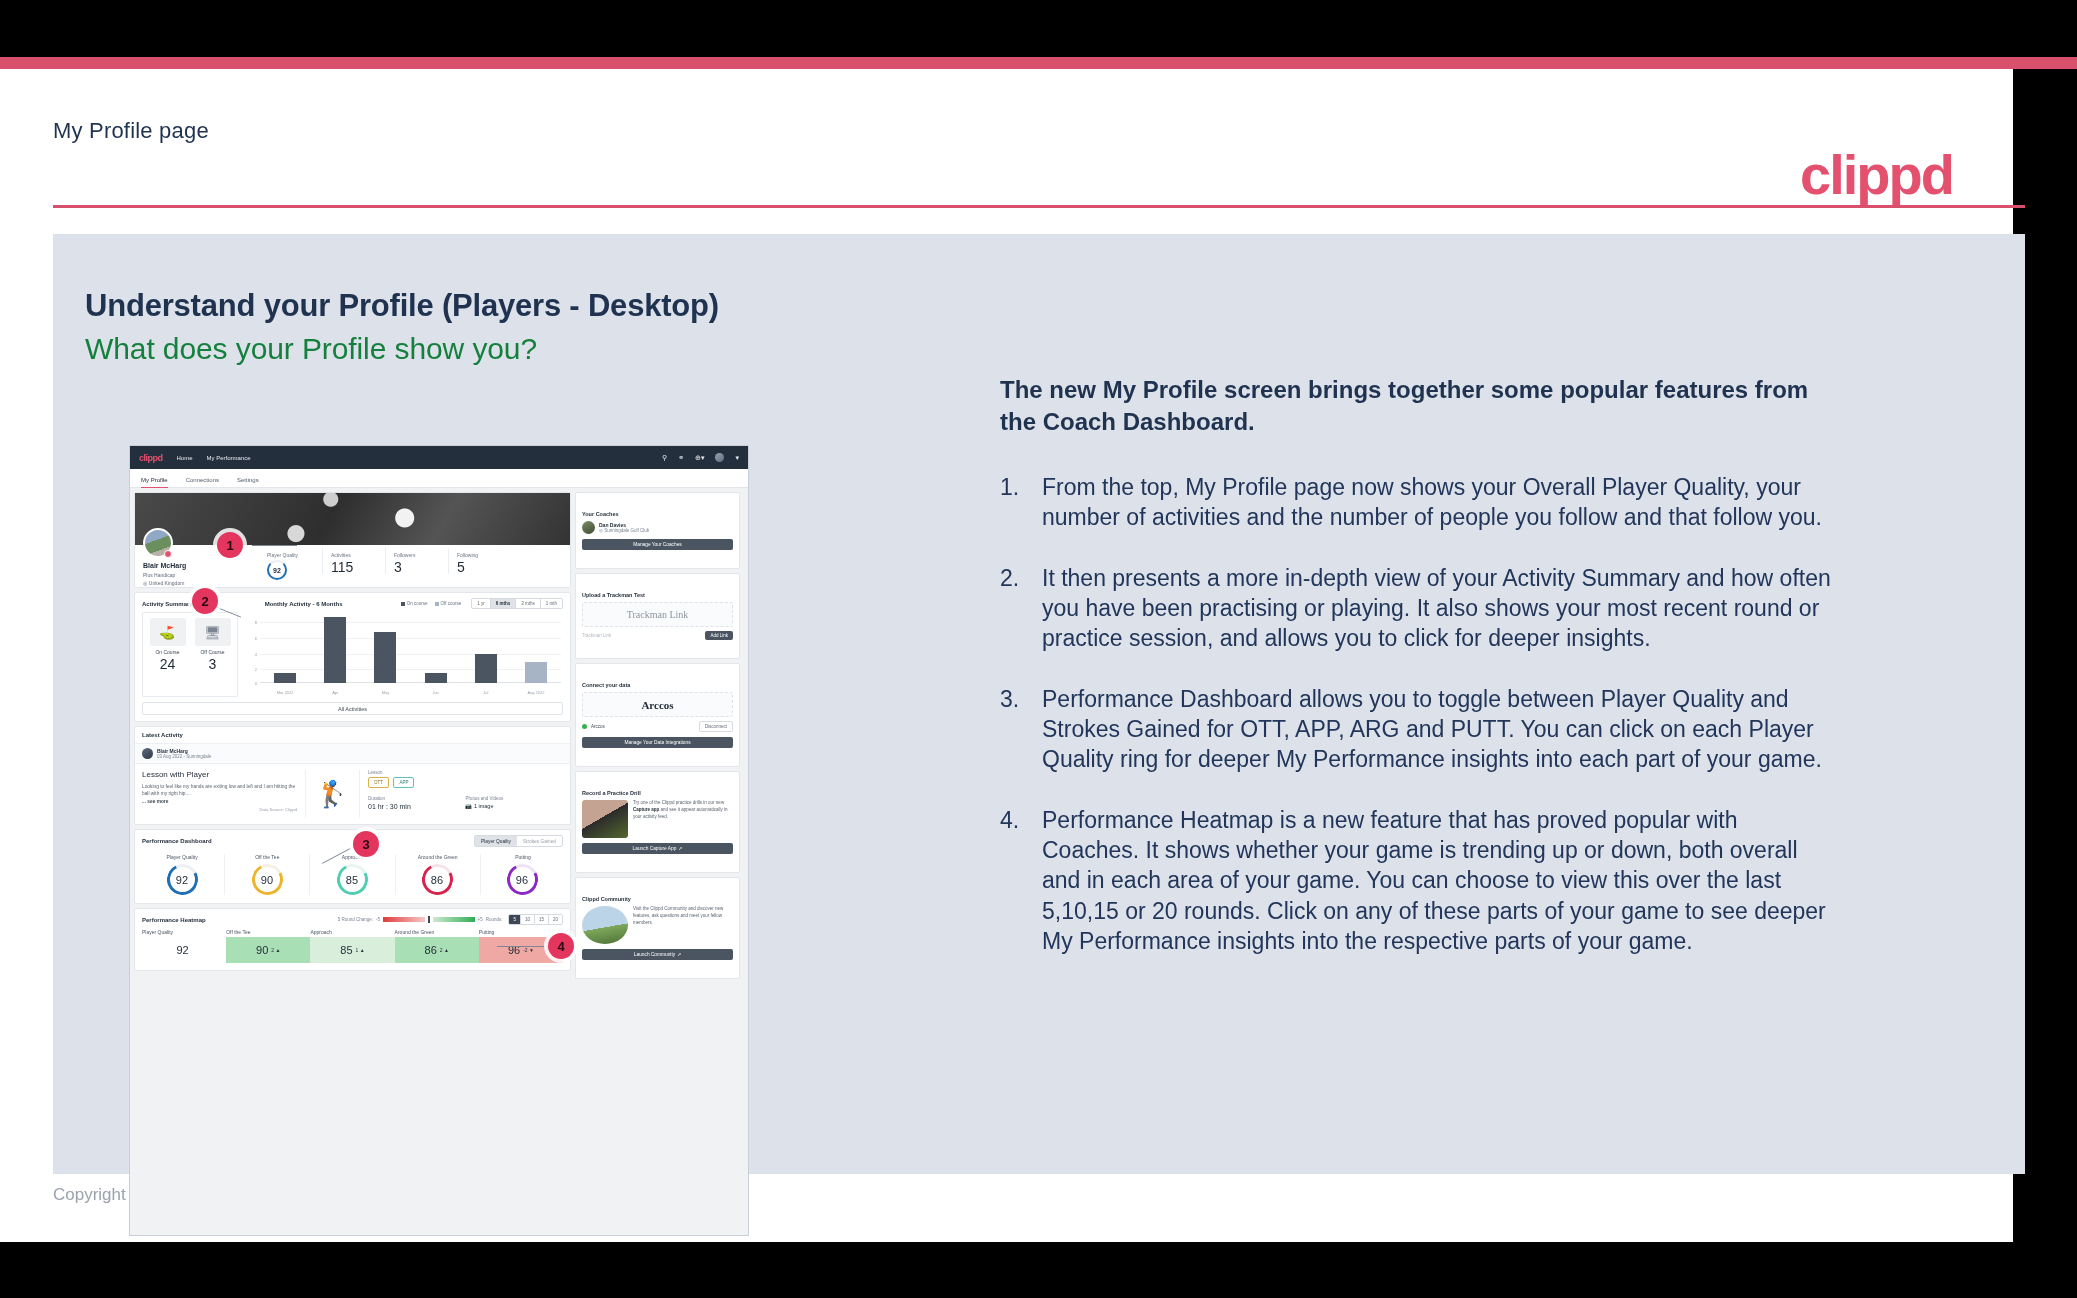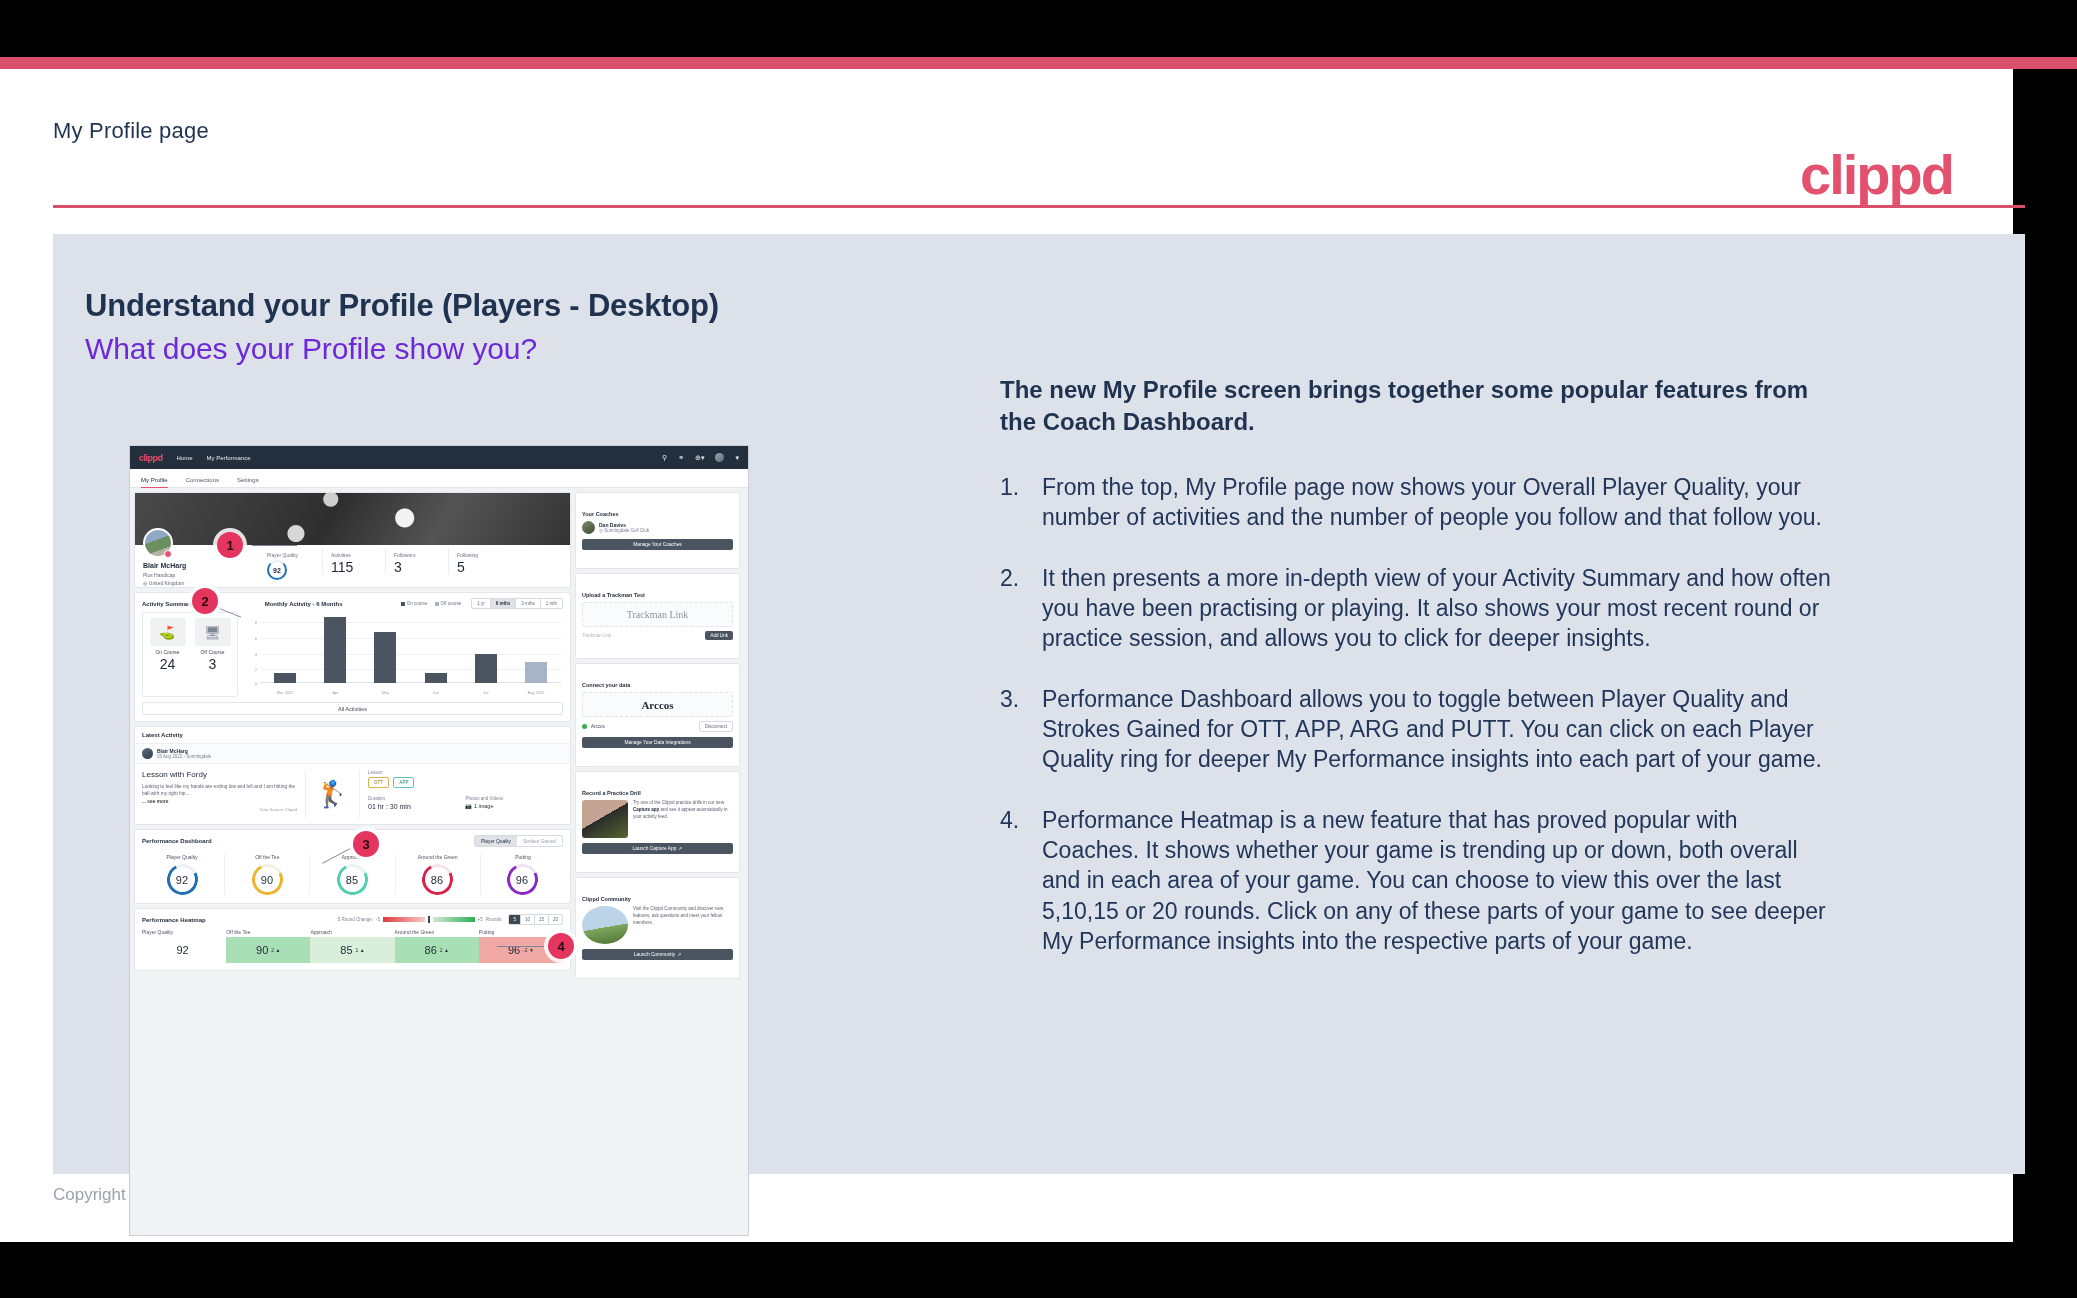--- a/index.html
+++ b/index.html
@@ -41,21 +41,21 @@
     position:absolute; left:53px; top:165px; width:1972px; height:940px;
     background:#dde1e9;
   }
 
   .heading-main {
     position:absolute; left:32px; top:54px;
     font-size:31px; font-weight:700; color:#1f3350; letter-spacing:-.2px;
   }
   .heading-sub {
     position:absolute; left:32px; top:98px;
-    font-size:30px; font-weight:400; color:#6d28d9; letter-spacing:-.1px;
+    font-size:30px; font-weight:400; color:#15803d; letter-spacing:-.1px;
   }
 
   
   .right-col { position:absolute; left:947px; top:140px; width:840px; }
   .lede {
     font-size:24px; font-weight:700; color:#1f3350; line-height:1.33;
     margin-bottom:34px;
   }
   ol.points { list-style:none; }
   ol.points li {
@@ -492,21 +492,21 @@
               </div>
               <div class="la-user">
                 <div class="la-avatar"></div>
                 <div>
                   <div class="la-name">Blair McHarg</div>
                   <div class="la-meta">03 Aug 2022 - Sunningdale</div>
                 </div>
               </div>
               <div class="la-body">
                 <div class="la-left">
-                  <div class="la-h">Lesson with Fordy</div>
+                  <div class="la-h">Lesson with Player</div>
                   <div class="la-desc">Looking to feel like my hands are exiting low and left and I am hitting the ball with my right hip....</div>
                   <div class="la-more">... see more</div>
                   <div class="la-src">Data Source: Clippd</div>
                 </div>
                 <div class="la-thumb">🏌</div>
                 <div class="la-right">
                   <div class="la-fld">
                     <div class="la-fl">Lesson</div>
                     <div>
                       <span class="chip ott">OTT</span>

